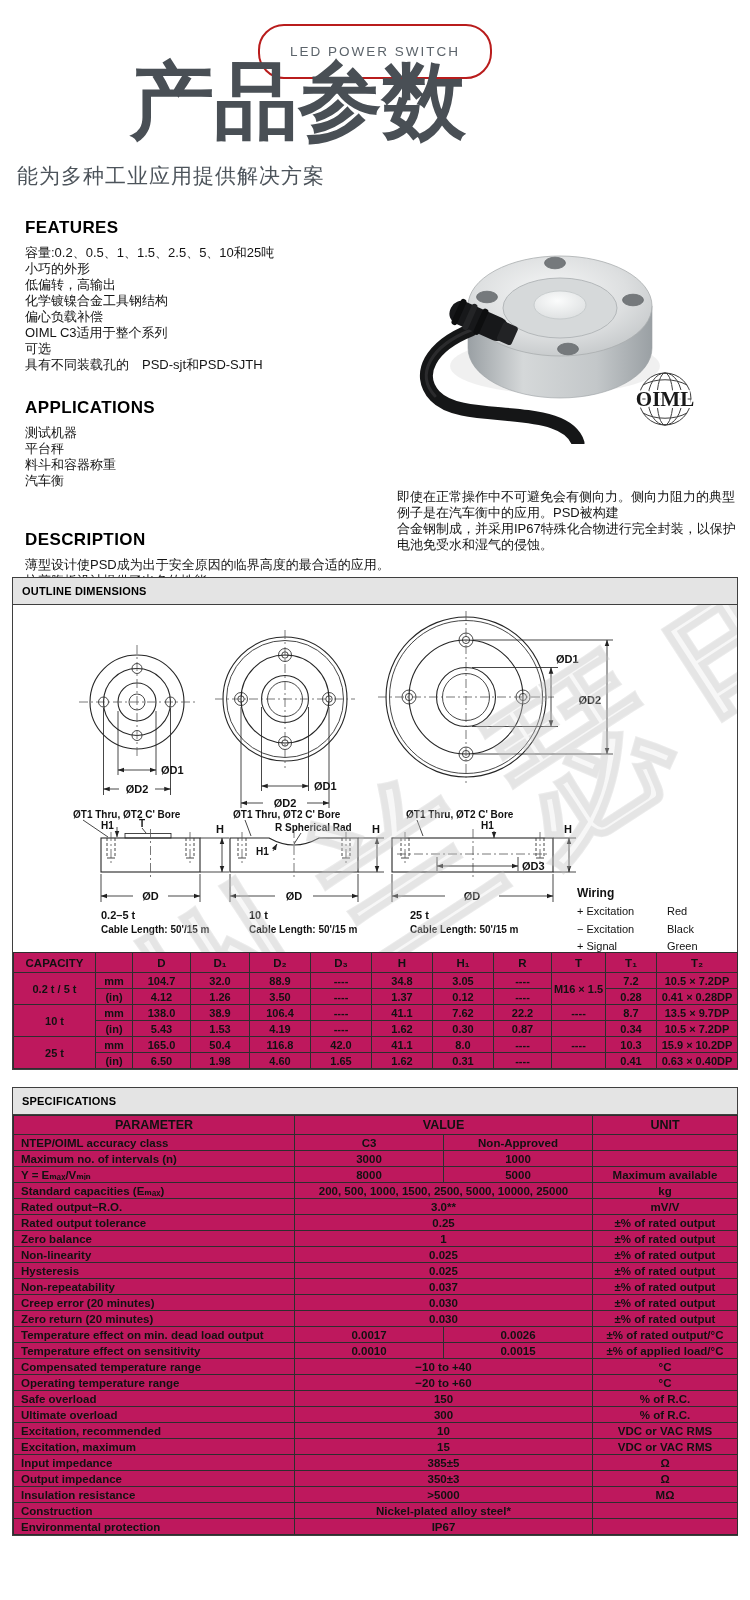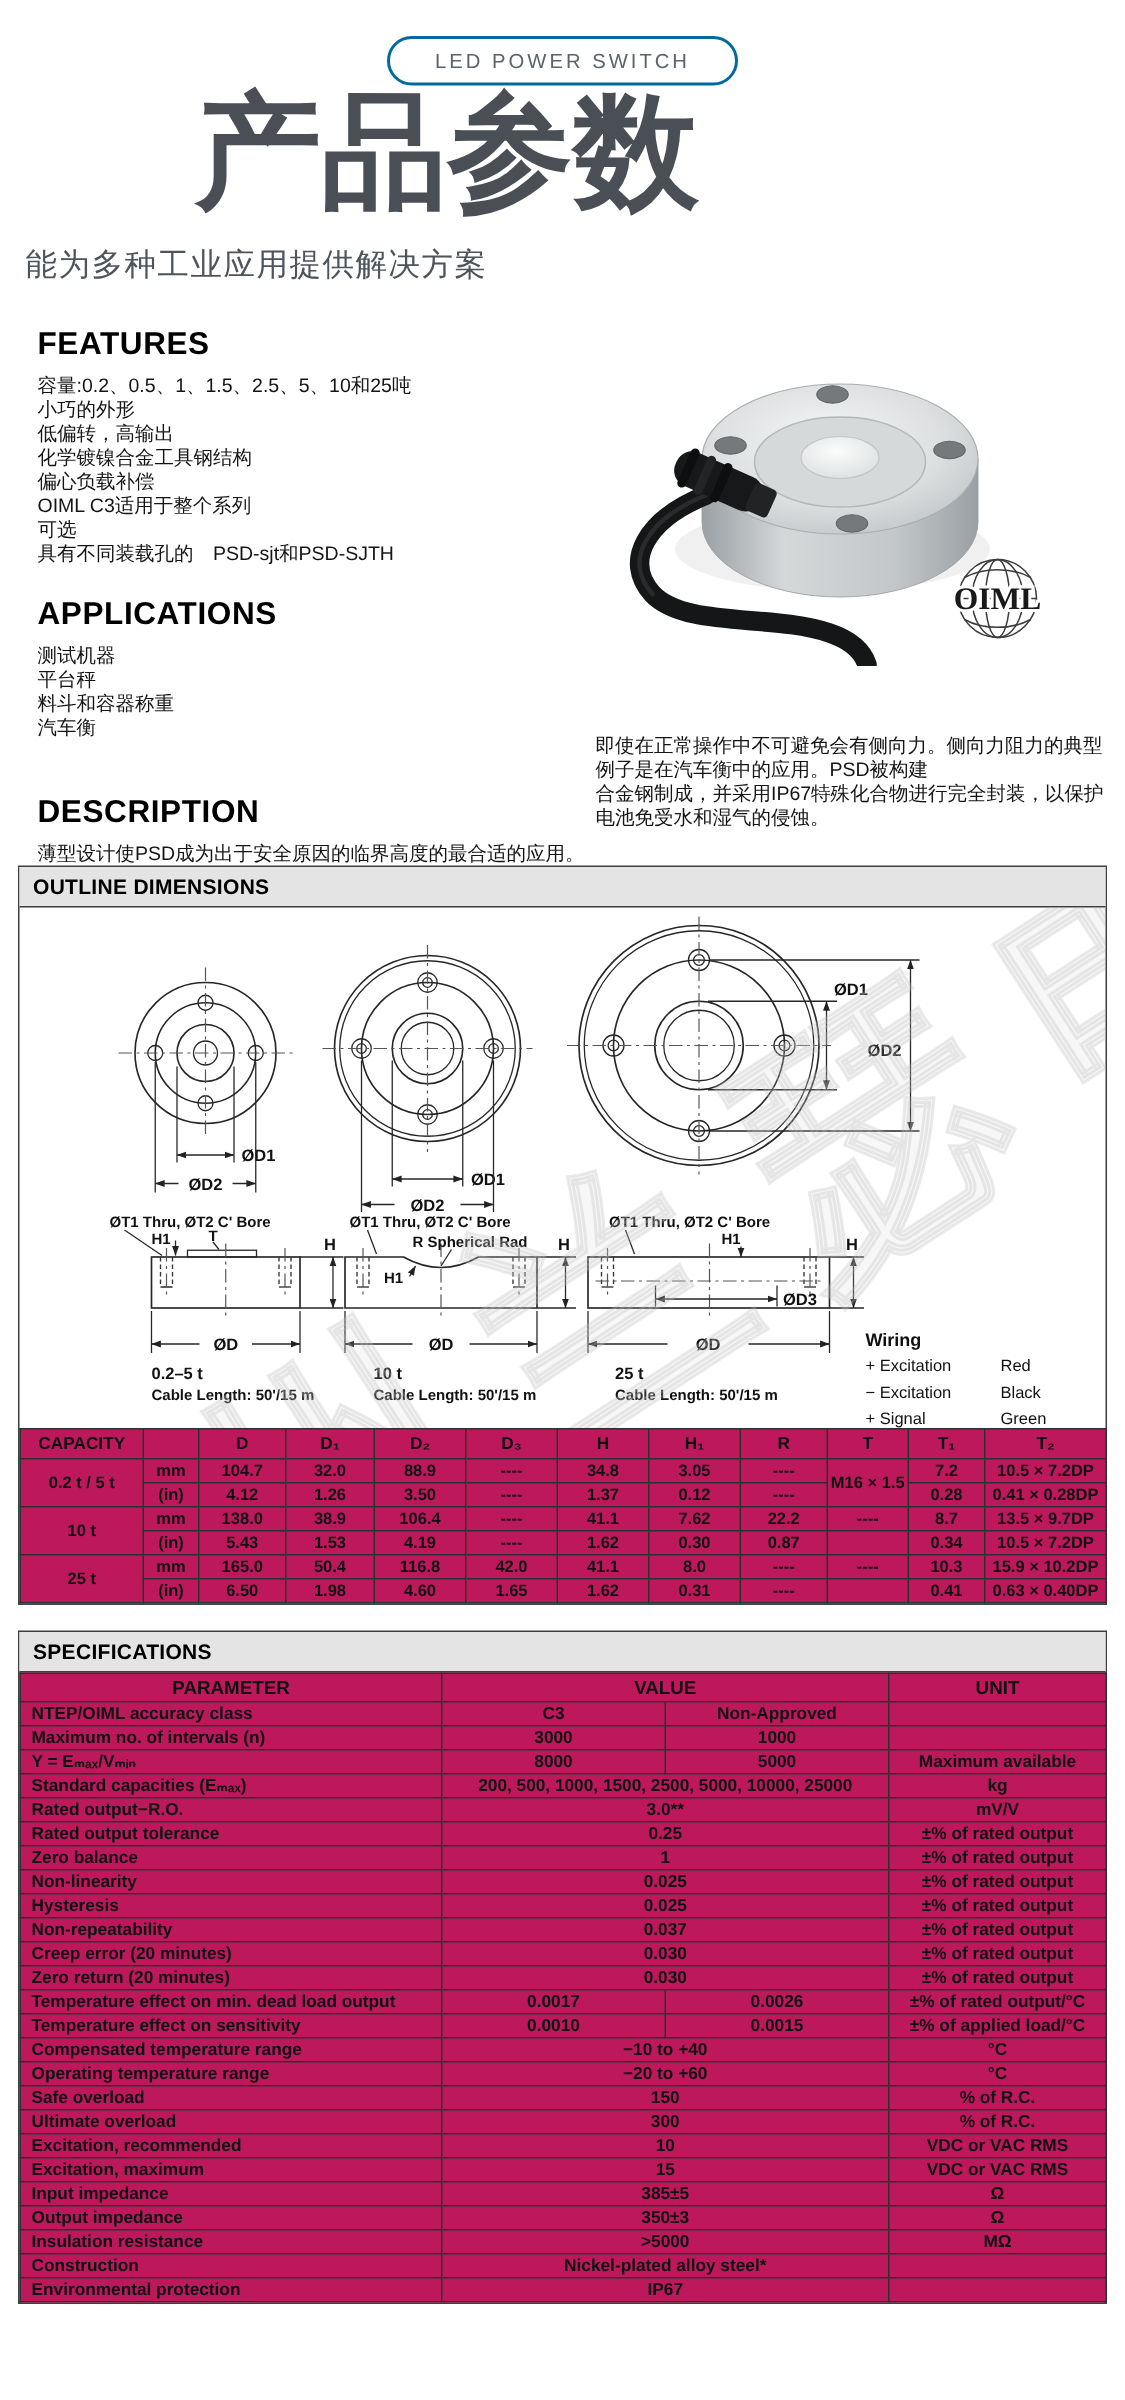--- a/index.html
+++ b/index.html
@@ -6,43 +6,43 @@
   body{
     width:750px;height:1600px;position:relative;background:#ffffff;
     font-family:"Liberation Sans","DejaVu Sans",sans-serif;color:#111;
     overflow:hidden;
   }
   .abs{position:absolute;}
 
   
   .badge{
     top:24px;left:50%;transform:translateX(-50%);
-    border:2px solid #0369a1;border-radius:26px;
-    padding:7px 30px;font-size:13.5px;letter-spacing:2px;
+    border:2px solid #b91c1c;border-radius:26px;
+    padding:18px 30px;font-size:13.5px;letter-spacing:2px;
     color:#5c646b;font-weight:400;white-space:nowrap;
   }
   .title{
     top:58px;left:0;width:596px;text-align:center;
     font-size:84px;font-weight:700;color:#494f55;line-height:1.04;
   }
   .subtitle{
     top:162px;left:17px;width:750px;text-align:left;
     font-size:21px;color:#4d545b;font-weight:400;letter-spacing:1px;
   }
 
   
-  .sec-h{font-size:21px;font-weight:700;letter-spacing:.4px;color:#000;margin-bottom:7px;}
+  .sec-h{font-size:17px;font-weight:700;letter-spacing:.4px;color:#000;margin-bottom:7px;}
   .txt-list div{font-size:13px;line-height:16px;color:#141414;}
   .para{font-size:13px;line-height:16px;color:#141414;}
 
   
   .box{left:12px;width:724px;border:1px solid #3f3f3f;background:#fff;}
   .bar{
     background:#e4e4e4;border-bottom:1px solid #3f3f3f;
-    font-size:14px;font-weight:700;color:#000;
+    font-size:11px;font-weight:700;color:#000;
     padding:3px 9px;letter-spacing:.2px;height:20px;line-height:20px;
   }
   .draw-wrap{position:relative;width:724px;height:347px;overflow:hidden;}
   .watermark{
     position:absolute;left:-50px;top:395px;width:1100px;
     font-size:175px;font-weight:700;letter-spacing:38px;white-space:nowrap;
     color:rgba(205,205,205,0.16);-webkit-text-stroke:2px rgba(190,190,190,0.30);
     transform:rotate(-33deg);transform-origin:60px 50%;
     pointer-events:none;z-index:4;
   }

